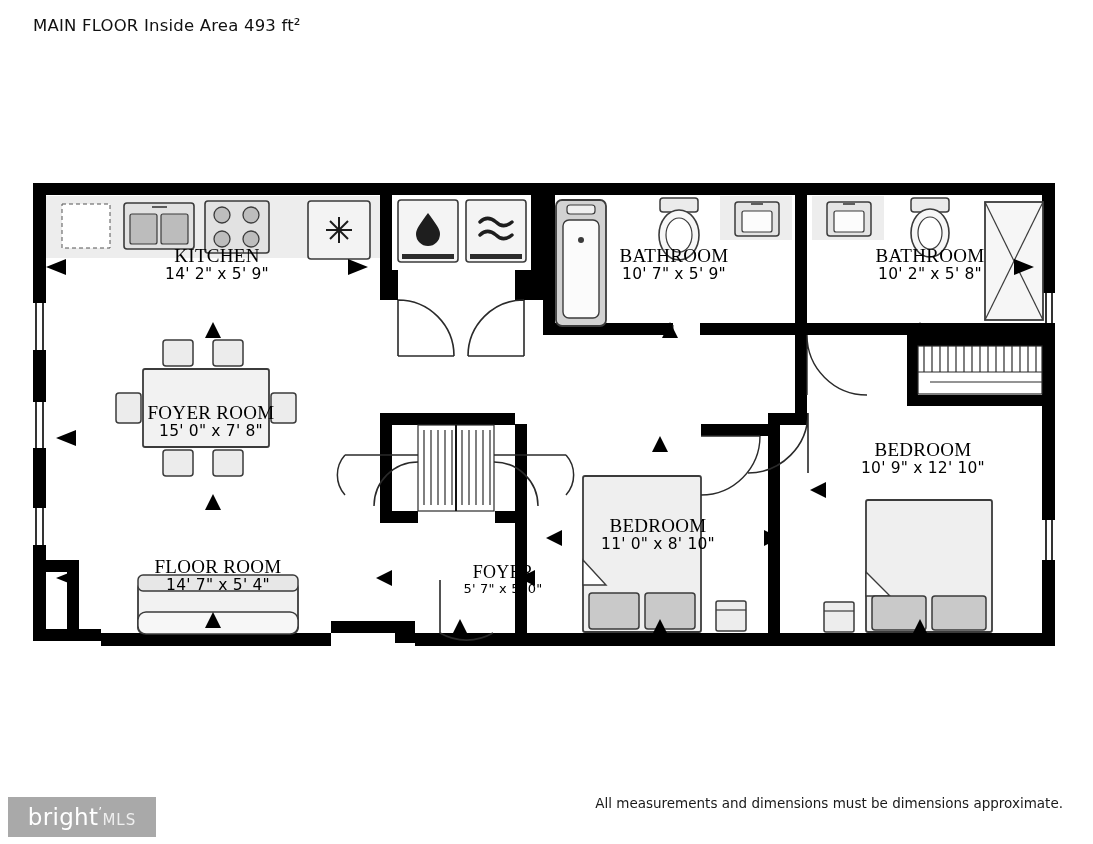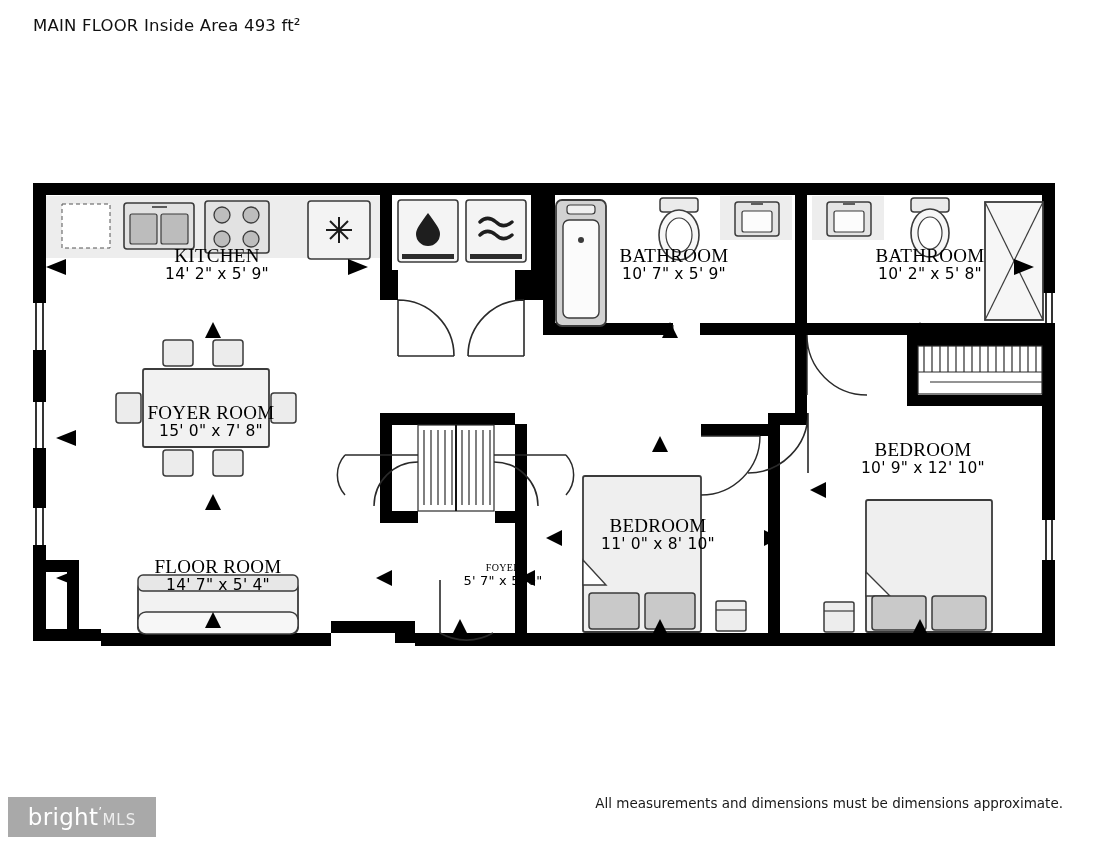--- a/index.html
+++ b/index.html
@@ -75,21 +75,21 @@
     line-height: 1.05;
     letter-spacing: 0.3px;
     font-family: Liberation Serif, serif;
   }
   .room-label .dim {
     font-size: 15.5px;
     color: #000000;
     line-height: 1.15;
     letter-spacing: 0.2px;
   }
-  .room-label.small .name { font-size: 10px; }
+  .room-label.small .name { font-size: 18px; }
   .room-label.small .dim { font-size: 13px; }
 </style>
 </head>
 <body>
 
 <div>
 
   <div class="title">MAIN FLOOR Inside Area 493 ft²</div>
 
   <svg id="floorplan" viewBox="0 0 1093 844" width="1093" height="844" xmlns="http://www.w3.org/2000/svg">

